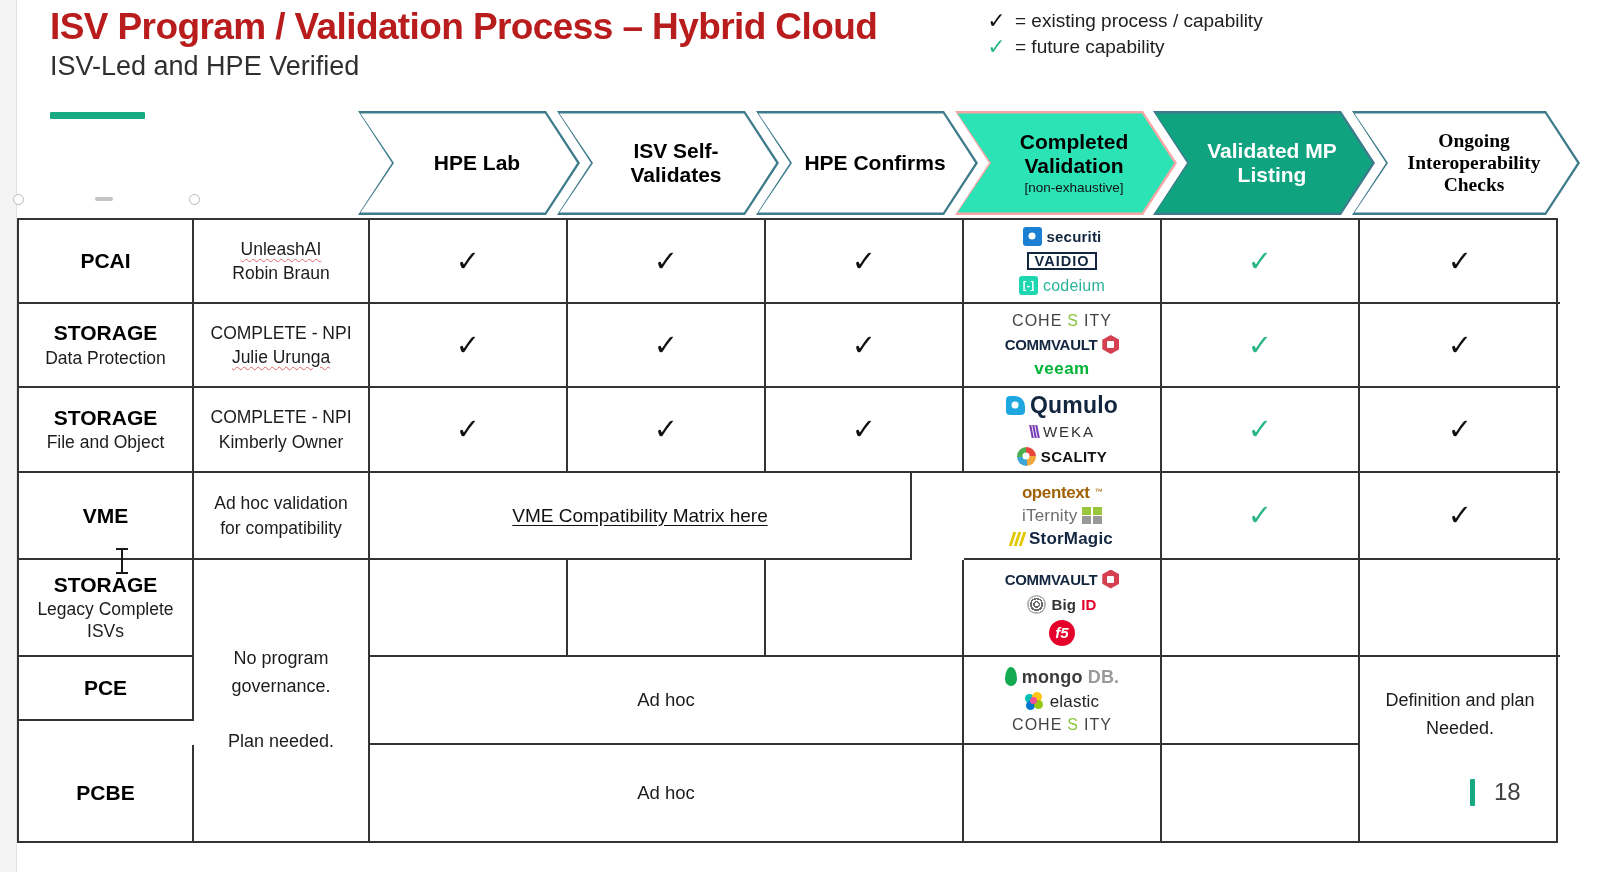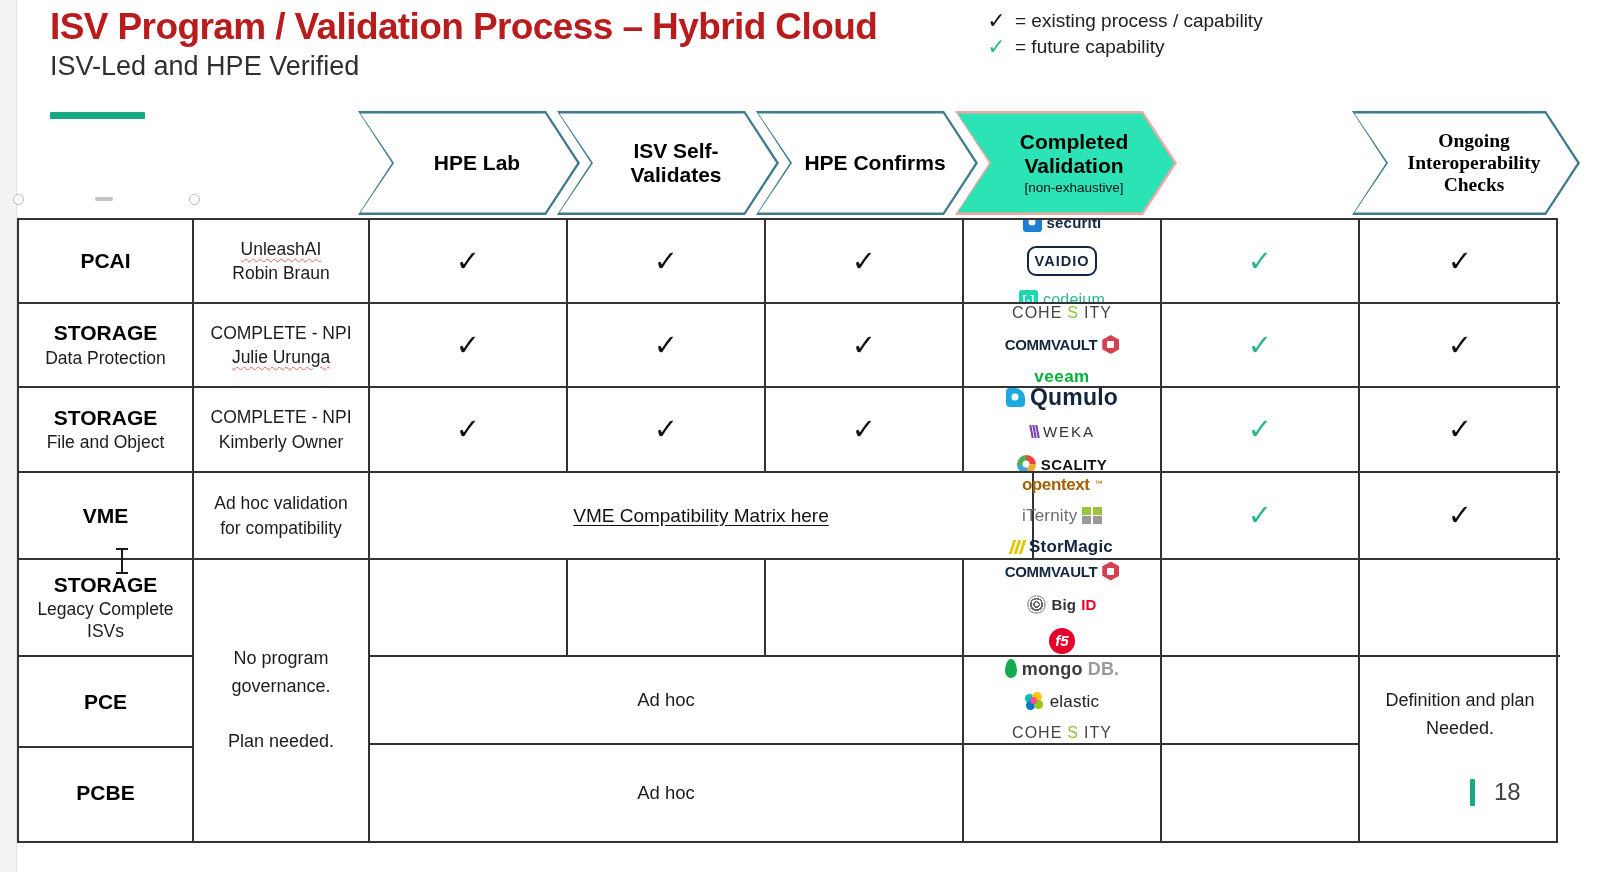--- a/index.html
+++ b/index.html
@@ -115,42 +115,42 @@
     text-underline-offset:3px;
   }
   .note-txt{font-size:18px;color:#1c1c1c;line-height:1.55;}
   .adhoc-txt{font-size:18.5px;color:#1c1c1c;}
   .link-txt{font-size:19px;color:#111;text-decoration:underline;text-underline-offset:3px;}
   .ck{font-size:29px;line-height:1;font-weight:normal;}
   .ck.black{color:#111;}
   .ck.green{color:#2bb58a;}
   
   .logo-stack{
-    display:flex;flex-direction:column;align-items:center;justify-content:center;gap:14px;
+    display:flex;flex-direction:column;align-items:center;justify-content:center;gap:6px;
     width:100%;
   }
   .logo{
     display:flex;align-items:center;justify-content:center;gap:5px;
     font-size:15px;font-weight:bold;letter-spacing:0.2px;line-height:1;
     white-space:nowrap;
   }
   .lg-box{
     width:19px;height:19px;border-radius:3px;display:inline-block;flex:none;
     position:relative;
   }
   .lg-box::after{
     content:"";position:absolute;left:50%;top:50%;width:7px;height:7px;
     transform:translate(-50%,-50%);border-radius:50%;background:#fff;
   }
   .lg-leaf{
     width:12px;height:19px;flex:none;background:#13aa52;
     border-radius:50% 50% 50% 50% / 62% 62% 38% 38%;
   }
   .vaidio-box{
-    border:2px solid #12263f;padding:6px 6px;border-radius:9px;
+    border:2px solid #12263f;padding:0 6px;border-radius:0;
     font-size:14.5px;letter-spacing:1px;color:#12263f;font-weight:bold;
   }
   .codeium-box{
     width:19px;height:19px;background:#1ed7b0;border-radius:3px;flex:none;
     display:flex;align-items:center;justify-content:center;
     color:#fff;font-size:11px;font-weight:bold;
   }
   .cv-hex{
     width:17px;height:19px;flex:none;background:#d4404f;
     clip-path:polygon(50% 0,100% 25%,100% 75%,50% 100%,0 75%,0 25%);
@@ -265,20 +265,27 @@
 
   <div class="chev chev-mint" style="left:955px;width:222px;">
     <div class="chev-inner"></div>
     <div class="chev-label">
       <span>Completed</span><br>
       <span>Validation</span>
       <span class="chev-sub">[non-exhaustive]</span>
     </div>
   </div>
 
+  <div class="chev chev-teal" style="left:1153px;width:222px;">
+    <div class="chev-inner"></div>
+    <div class="chev-label white">
+      <span>Validated MP</span><br>
+      <span>Listing</span>
+    </div>
+  </div>
 
   <div class="chev chev-outline" style="left:1352px;width:228px;font-family:Liberation Serif, serif;">
     <div class="chev-inner"></div>
     <div class="chev-label" style="font-size:19.5px;">
       <span>Ongoing</span><br>
       <span>Interoperability</span><br>
       <span>Checks</span>
     </div>
   </div>
 </div>
@@ -297,21 +304,21 @@
     <div class="seg-sub">File and Object</div>
   </div>
   <div class="cell br bb" style="left:0;top:253px;width:175px;height:87px;">
     <div class="seg-title">VME</div>
   </div>
   <div class="cell br bb" style="left:0;top:340px;width:175px;height:97px;">
     <div class="seg-title">STORAGE</div>
     <div class="seg-sub">Legacy Complete</div>
     <div class="seg-sub" style="margin-top:0;">ISVs</div>
   </div>
-  <div class="cell br bb" style="left:0;top:437px;width:175px;height:91px;">
+  <div class="cell br bb" style="left:0;top:437px;width:175px;height:64px;">
     <div class="seg-title">PCE</div>
   </div>
   <div class="cell br" style="left:0;top:525px;width:175px;height:96px;">
     <div class="seg-title">PCBE</div>
   </div>
 
   <div class="cell br bb" style="left:175px;top:0;width:176px;height:84px;">
     <div class="owner-txt">
       <span class="spell">UnleashAI</span><br>
       <span>Robin Braun</span>
@@ -347,21 +354,21 @@
   <div class="cell br bb" style="left:351px;top:0;width:198px;height:84px;">
     <span class="ck black">✓</span>
   </div>
   <div class="cell br bb" style="left:351px;top:84px;width:198px;height:84px;">
     <span class="ck black">✓</span>
   </div>
   <div class="cell br bb" style="left:351px;top:168px;width:198px;height:85px;">
     <span class="ck black">✓</span>
   </div>
 
-  <div class="cell br bb" style="left:351px;top:253px;width:664px;height:87px;">
+  <div class="cell br bb" style="left:351px;top:253px;width:542px;height:87px;">
     <a class="link-txt" href="#">VME Compatibility Matrix here</a>
   </div>
 
   <div class="cell br bb" style="left:351px;top:340px;width:198px;height:97px;"></div>
 
   <div class="cell br bb" style="left:351px;top:437px;width:594px;height:88px;">
     <span class="adhoc-txt">Ad hoc</span>
   </div>
 
   <div class="cell br" style="left:351px;top:525px;width:594px;height:96px;">

